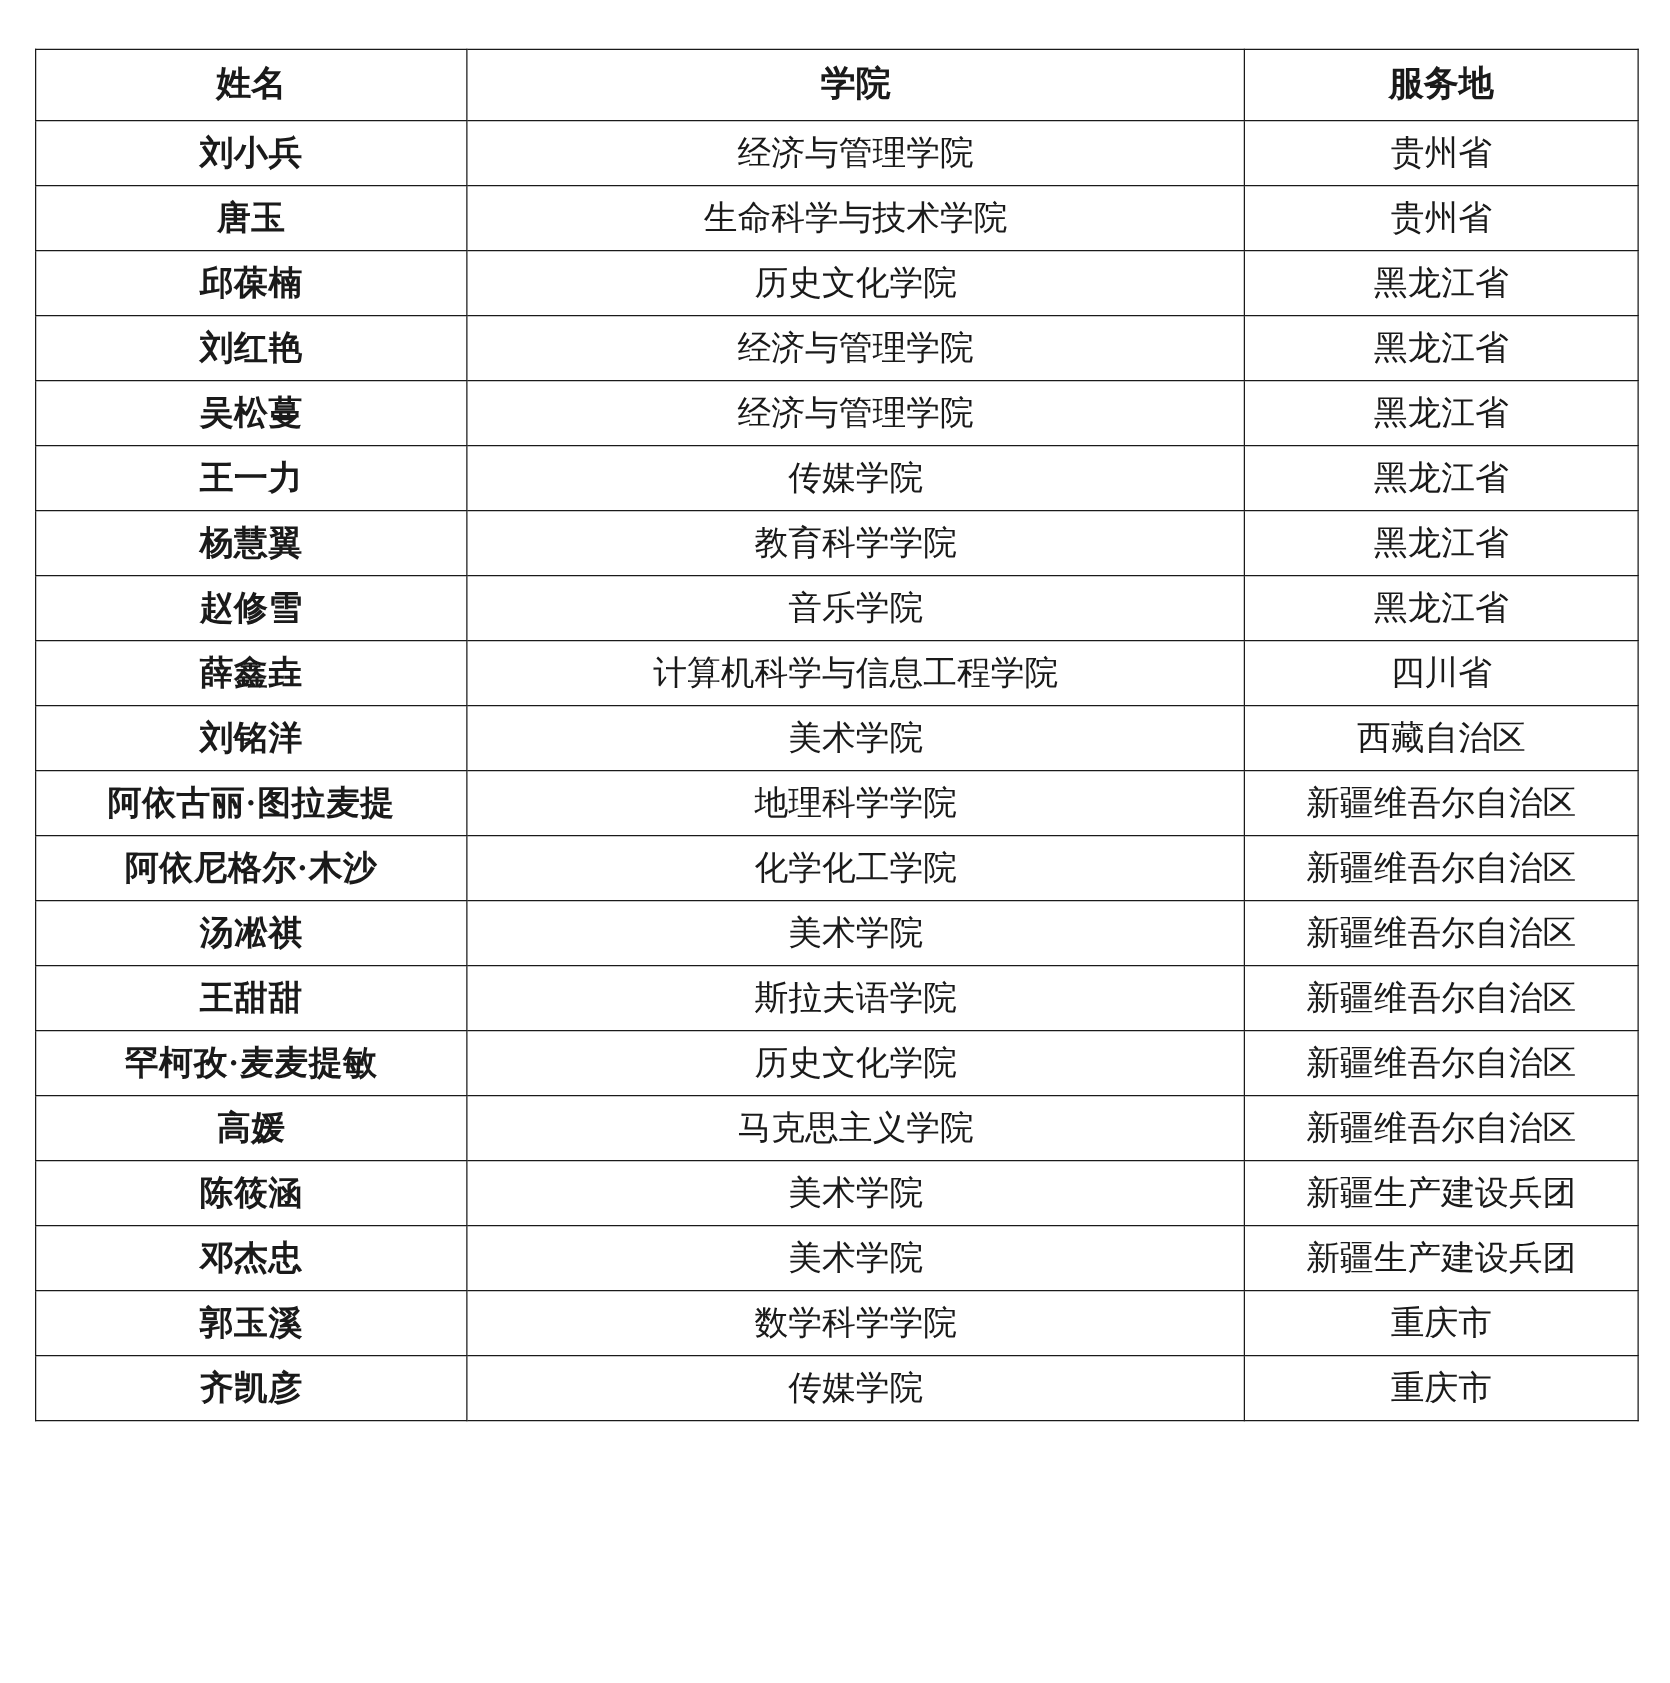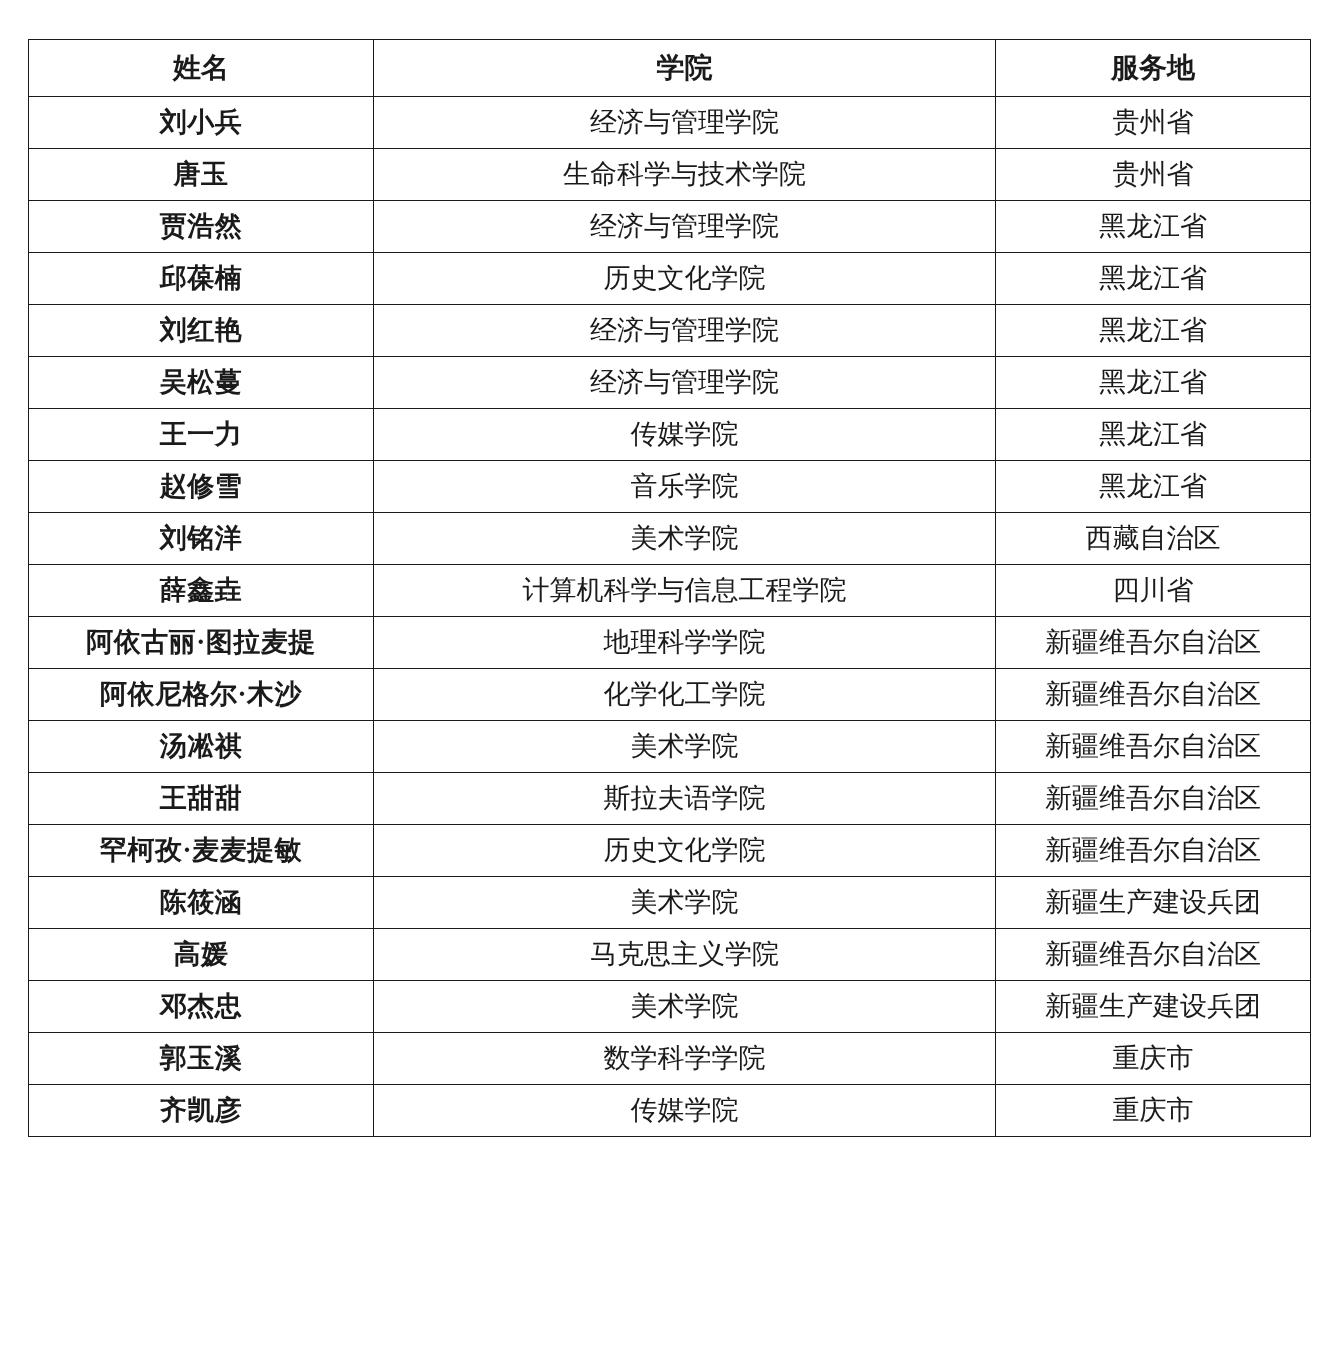--- a/index.html
+++ b/index.html
@@ -79,58 +79,58 @@
           <td class="name">刘小兵</td>
           <td class="college">经济与管理学院</td>
           <td class="place">贵州省</td>
         </tr>
         <tr>
           <td class="name">唐玉</td>
           <td class="college">生命科学与技术学院</td>
           <td class="place">贵州省</td>
         </tr>
         <tr>
-          <td class="name">贾浩然</td>
-          <td class="college">经济与管理学院</td>
-          <td class="place">黑龙江省</td>
-        </tr>
-        <tr>
           <td class="name">邱葆楠</td>
           <td class="college">历史文化学院</td>
           <td class="place">黑龙江省</td>
         </tr>
         <tr>
           <td class="name">刘红艳</td>
           <td class="college">经济与管理学院</td>
           <td class="place">黑龙江省</td>
         </tr>
         <tr>
           <td class="name">吴松蔓</td>
           <td class="college">经济与管理学院</td>
           <td class="place">黑龙江省</td>
         </tr>
         <tr>
           <td class="name">王一力</td>
           <td class="college">传媒学院</td>
           <td class="place">黑龙江省</td>
         </tr>
         <tr>
+          <td class="name">杨慧翼</td>
+          <td class="college">教育科学学院</td>
+          <td class="place">黑龙江省</td>
+        </tr>
+        <tr>
           <td class="name">赵修雪</td>
           <td class="college">音乐学院</td>
           <td class="place">黑龙江省</td>
         </tr>
         <tr>
+          <td class="name">薛鑫垚</td>
+          <td class="college">计算机科学与信息工程学院</td>
+          <td class="place">四川省</td>
+        </tr>
+        <tr>
           <td class="name">刘铭洋</td>
           <td class="college">美术学院</td>
           <td class="place">西藏自治区</td>
-        </tr>
-        <tr>
-          <td class="name">薛鑫垚</td>
-          <td class="college">计算机科学与信息工程学院</td>
-          <td class="place">四川省</td>
         </tr>
         <tr>
           <td class="name">阿依古丽·图拉麦提</td>
           <td class="college">地理科学学院</td>
           <td class="place">新疆维吾尔自治区</td>
         </tr>
         <tr>
           <td class="name">阿依尼格尔·木沙</td>
           <td class="college">化学化工学院</td>
           <td class="place">新疆维吾尔自治区</td>
@@ -144,28 +144,28 @@
           <td class="name">王甜甜</td>
           <td class="college">斯拉夫语学院</td>
           <td class="place">新疆维吾尔自治区</td>
         </tr>
         <tr>
           <td class="name">罕柯孜·麦麦提敏</td>
           <td class="college">历史文化学院</td>
           <td class="place">新疆维吾尔自治区</td>
         </tr>
         <tr>
+          <td class="name">高媛</td>
+          <td class="college">马克思主义学院</td>
+          <td class="place">新疆维吾尔自治区</td>
+        </tr>
+        <tr>
           <td class="name">陈筱涵</td>
           <td class="college">美术学院</td>
           <td class="place">新疆生产建设兵团</td>
-        </tr>
-        <tr>
-          <td class="name">高媛</td>
-          <td class="college">马克思主义学院</td>
-          <td class="place">新疆维吾尔自治区</td>
         </tr>
         <tr>
           <td class="name">邓杰忠</td>
           <td class="college">美术学院</td>
           <td class="place">新疆生产建设兵团</td>
         </tr>
         <tr>
           <td class="name">郭玉溪</td>
           <td class="college">数学科学学院</td>
           <td class="place">重庆市</td>

